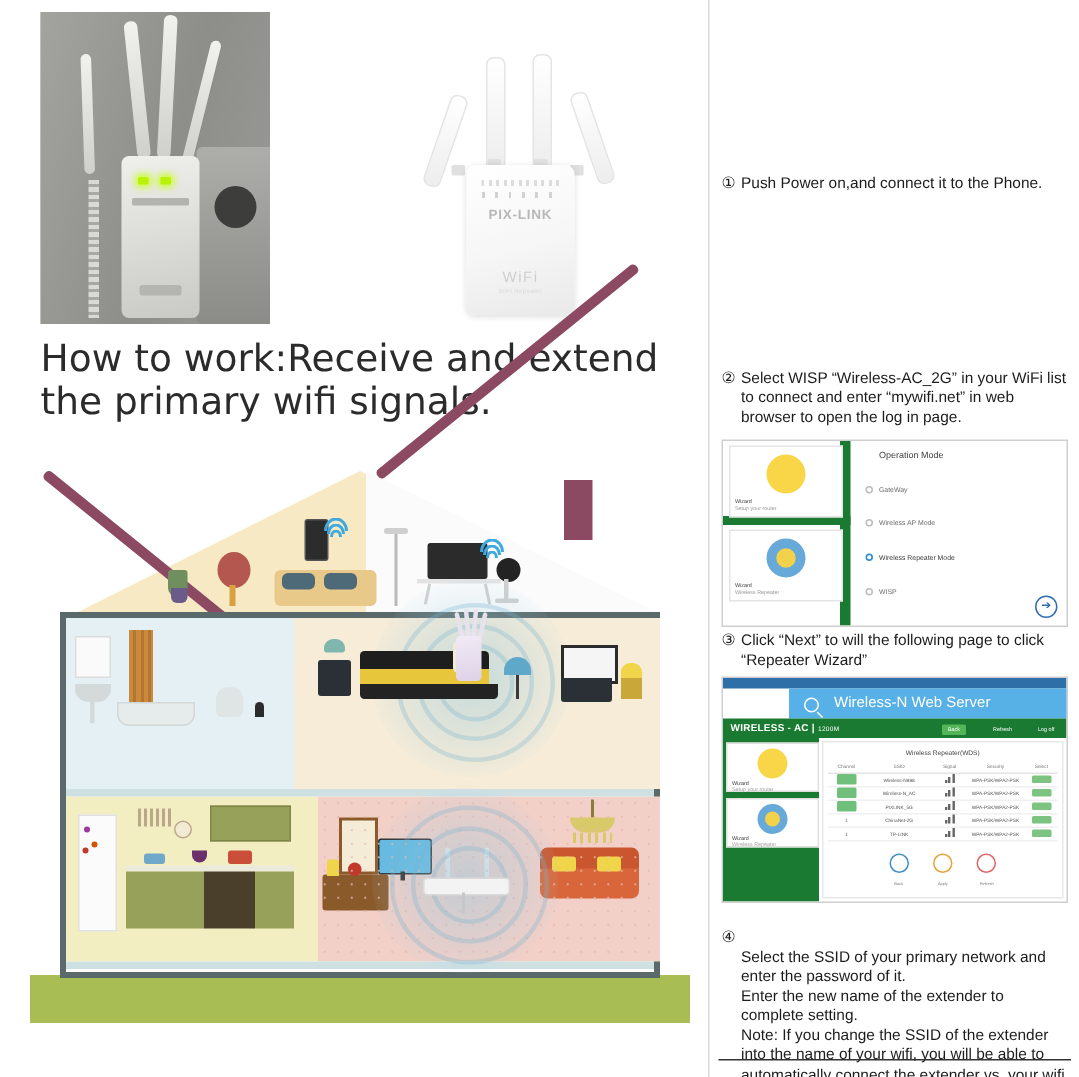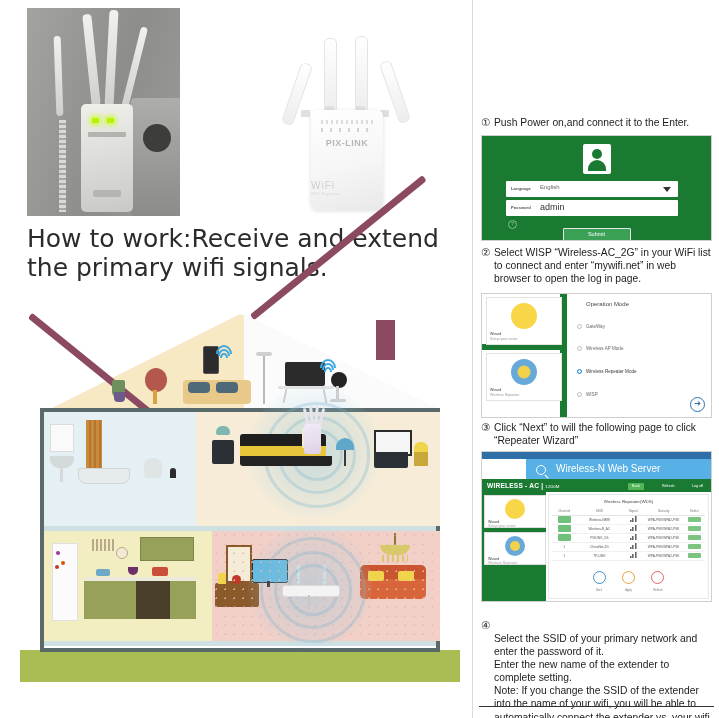--- a/index.html
+++ b/index.html
@@ -39,21 +39,21 @@
   .photo-white{position:absolute;left:283px;top:6px;width:126px;height:212px;background:#fff;}
   .pw-body{position:absolute;left:28px;top:104px;width:72px;height:100px;border-radius:6px;
      background:linear-gradient(165deg,#ffffff 0%,#f6f6f6 55%,#e9e9e9 100%);
      box-shadow:0 1px 4px rgba(0,0,0,.13);}
   .pw-vents{position:absolute;left:10px;top:10px;width:52px;height:4px;
      background:repeating-linear-gradient(90deg,#dcdcdc 0 2px,transparent 2px 5px);}
   .pw-leds{position:absolute;left:10px;top:18px;width:52px;height:4px;
      background:repeating-linear-gradient(90deg,#d2d2d2 0 2px,transparent 2px 9px);}
   .pw-brand{position:absolute;left:0;top:28px;width:100%;text-align:center;
      font-size:9px;letter-spacing:.5px;color:#b7b7b7;font-weight:bold;}
-  .pw-logo{position:absolute;left:0;top:70px;width:100%;
+  .pw-logo{position:absolute;left:0;top:70px;width:100%;text-align:center;
      font-size:10px;color:#cfcfcf;letter-spacing:1px;}
   .pw-logo small{display:block;font-size:4px;letter-spacing:.3px;color:#d8d8d8;}
   .pw-ant{position:absolute;background:linear-gradient(180deg,#ffffff,#ededed);
      border:1px solid #e4e4e4;border-radius:5px;}
   .pw-ant.t1{left:41px;top:32px;width:11px;height:74px;}
   .pw-ant.t2{left:72px;top:30px;width:11px;height:76px;}
   .pw-ant.s1{left:8px;top:56px;width:10px;height:62px;transform:rotate(19deg);}
   .pw-ant.s2{left:106px;top:54px;width:10px;height:62px;transform:rotate(-19deg);}
   .pw-hinge{position:absolute;width:9px;height:7px;background:#e0e0e0;border-radius:1px;}
 
@@ -353,37 +353,23 @@
         <div class="floor" style="top:114px;"></div>
         <div class="floor" style="top:229px;"></div>
       </div>
     </div>
   </div>
 
   <div id="right">
 
     <div class="step" style="top:116px;">
       <span class="num">①</span>
-      <p>Push Power on,and connect it to the Enter.</p>
-    </div>
-
-    <div class="shot login" style="top:135px;width:231px;height:106px;">
-      <div class="avatar"></div>
-      <div class="fld" style="top:45px;">
-        <span class="lab">Language</span>
-        <span class="val">English</span>
-        <span class="caret"></span>
-      </div>
-      <div class="fld" style="top:64px;">
-        <span class="lab">Password</span>
-        <span class="val big">admin</span>
-      </div>
-      <div class="qmark" style="top:84px;">?</div>
-      <div class="submit" style="top:92px;">Submit</div>
-    </div>
+      <p>Push Power on,and connect it to the Phone.</p>
+    </div>
+
 
     <div class="step" style="top:246px;">
       <span class="num">②</span>
       <p>Select WISP “Wireless-AC_2G” in your WiFi list to connect  and enter “mywifi.net” in web browser to open the log in page.</p>
     </div>
 
     <div class="shot opm" style="top:293px;width:231px;height:125px;">
       <div class="vbar"></div>
       <div class="hbar"></div>
       <div class="card" style="top:3px;">

